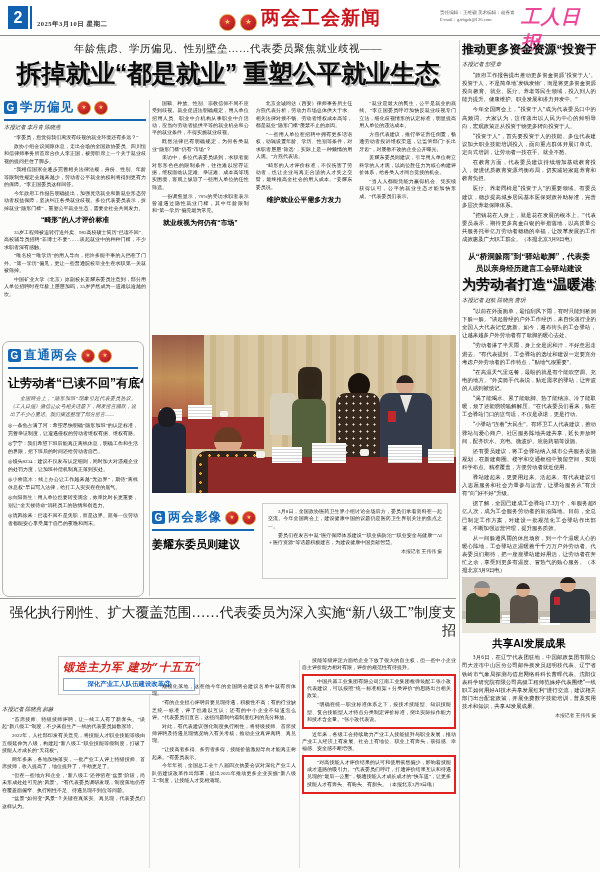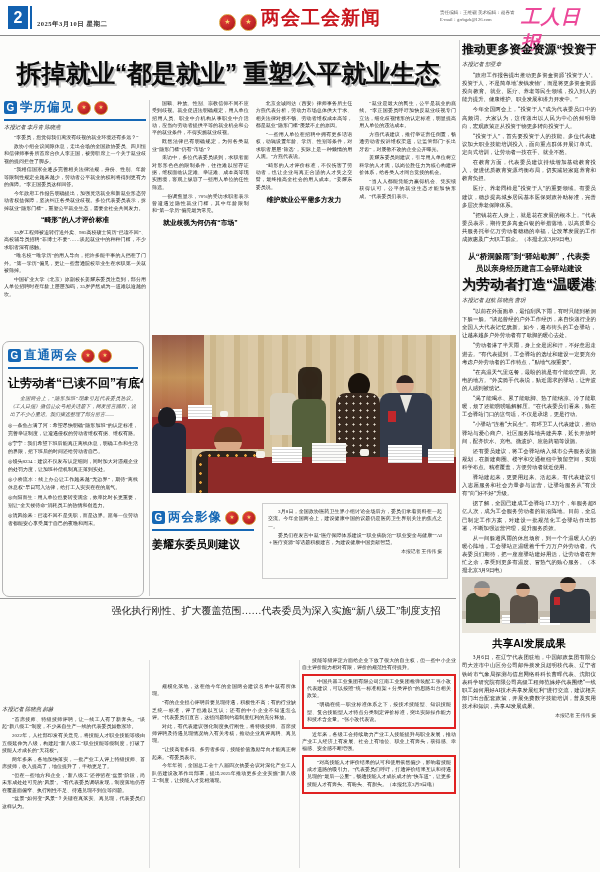--- a/index.html
+++ b/index.html
@@ -59,21 +59,21 @@
   
   .rightcol{position:absolute;left:462px;top:40px;width:134px;height:828px;overflow:hidden;}
   .r-headline{font-family:"Liberation Sans",sans-serif;font-weight:bold;font-size:11.8px;color:#0b0b0b;text-align:center;
               text-shadow:1.2px 1.2px 0 #c9c9c9;margin:2px 0 2px;white-space:nowrap;}
   .r-kicker{font-size:7.6px;font-weight:bold;color:#111;text-align:center;line-height:1.5;margin:8px 4px 2px;}
   .r-headline2{font-family:"Liberation Sans",sans-serif;font-weight:bold;font-size:14px;color:#0b0b0b;text-align:center;
                text-shadow:1.2px 1.2px 0 #c9c9c9;margin:2px 0 1px;white-space:nowrap;}
   .photo2{position:relative;width:134px;height:56px;background:linear-gradient(180deg,#d4cec4 0 60%,#c4bcae 60%);overflow:hidden;margin-top:3px;}
   .ai-title{font-family:"Liberation Sans",sans-serif;font-weight:bold;font-size:10.5px;text-align:center;margin:4px 0 2px;color:#0a0a0a;}
   
-  .b-kicker{position:absolute;left:0;top:604px;width:456px;text-align:center;font-size:10px;color:#222;padding-left:48px;}
+  .b-kicker{position:absolute;left:0;top:604px;width:456px;text-align:right;font-size:14px;color:#222;}
   .b-headline{position:absolute;left:0;top:617px;width:456px;text-align:center;font-family:"Liberation Sans",sans-serif;
               font-weight:bold;font-size:23px;color:#0c0c0c;text-shadow:1.8px 1.8px 0 #c6c6c6;white-space:nowrap;}
   .logo-box{position:absolute;left:58px;top:656px;width:142px;border:1px solid #ccc;padding:3px 4px;box-sizing:border-box;background:#fff;}
   .logo-main{font-family:"DejaVu Serif",serif;font-weight:bold;font-style:italic;font-size:11.5px;color:#d1261f;white-space:nowrap;letter-spacing:.5px;}
   .logo-sub{margin-top:3px;border:1px solid #8aa7c4;color:#1565c0;font-size:6.4px;font-weight:bold;text-align:center;padding:1px 0;}
   .bcol1{position:absolute;left:2px;top:703px;width:143px;height:166px;overflow:hidden;}
   .bcol2{position:absolute;left:152px;top:683px;width:144px;height:186px;overflow:hidden;}
   .bcol3{position:absolute;left:302px;top:657px;width:154px;height:213px;overflow:hidden;}
   .redbox{border:2px solid #e02222;padding:2px 3px;margin:2px 0;}
 </style>
@@ -91,20 +91,21 @@
       <span class="emb"></span>
       <span class="banner-text">两会工会新闻</span>
     </div>
     <div class="editorbox">
       <div>责任编辑：王维砚 美术编辑：赵春青</div>
       <div>E-mail：grrbgzb@126.com</div>
     </div>
     <div class="masthead">工人日报</div>
   </div>
 
+  <div class="kicker-main">年龄焦虑、学历偏见、性别壁垒……代表委员聚焦就业歧视——</div>
   <div class="headline-main">拆掉就业“都是就业” 重塑公平就业生态</div>
 
   <div class="today">
     <div class="sechead">
       <span class="glogo">G</span>
       <span class="seclabel">学历偏见</span>
       <span class="emb sm"></span>
       <span class="emb sm"></span>
     </div>
     <div class="byline">本报记者 李丹青 陈晓燕</div>
@@ -264,20 +265,24 @@
       <div class="ph" style="left:98px;top:0;width:16px;height:15px;background:linear-gradient(180deg,#241f1d 0 40%,#d9ad8e 40%);border-radius:50%;"></div>
       <div class="ph" style="left:92px;top:20px;width:6px;height:8px;background:#c3272b;"></div>
     </div>
     <div class="ai-title">共享AI发展成果</div>
     <div class="plg">3月6日，在辽宁代表团驻地，中国邮政集团有限公司大连市中山区分公司邮件接发员赵明枝代表、辽宁省铁岭市气象局探测与信息网络科科长曹晖代表、沈阳仪表科学研究院有限公司高级工程师范姝婷代表围绕“一线职工如何用好AI技术共享发展红利”进行交流，建议相关部门出台配套政策，开展免费数字技能培训，普及实用技术和知识，共享AI发展成果。</div>
     <div class="credit">本报记者 王伟伟 摄</div>
   </div>
 
   <div class="b-kicker">强化执行刚性、扩大覆盖范围……代表委员为深入实施“新八级工”制度支招</div>
 
+  <div class="logo-box">
+    <div class="logo-main">锻造主力军 建功“十五五”</div>
+    <div class="logo-sub">深化产业工人队伍建设改革③</div>
+  </div>
 
   <div class="bcol1">
     <div class="byline">本报记者 陈晓燕 郝赫</div>
     <div>
         <p class="p">“首席技师、特级技师评聘，让一线工人有了新奔头。”谈起“新八级工”制度，不少来自生产一线的代表委员如数家珍。</p>
         <p class="p">2022年，人社部印发有关意见，将技能人才职业技能等级由五级延伸为八级，构建起“新八级工”职业技能等级制度，打破了技能人才成长的“天花板”。</p>
         <p class="p">两年多来，各地加快落实，一批产业工人评上特级技师、首席技师，收入提高了，地位提升了，干劲更足了。</p>
         <p class="p">“但在一些地方和企业，‘新八级工’还停留在‘盆景’阶段，尚未形成处处可见的‘风景’。”有代表委员调研发现，制度落地仍存在覆盖面偏窄、执行刚性不足、待遇兑现不到位等问题。</p>
         <p class="p">“盆景”如何变“风景”？关键在真落实、真兑现，代表委员们这样认为。</p>
       </div>

